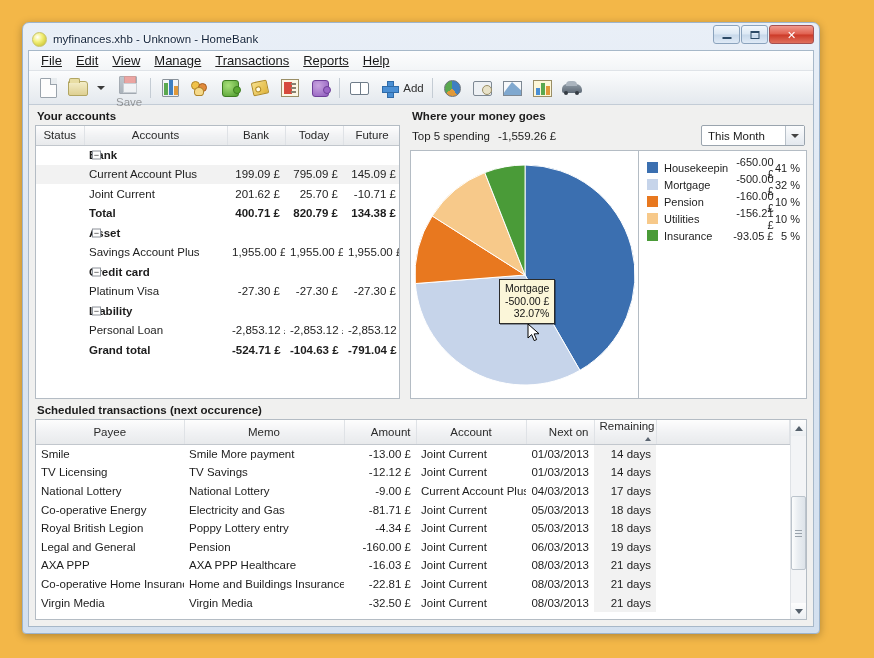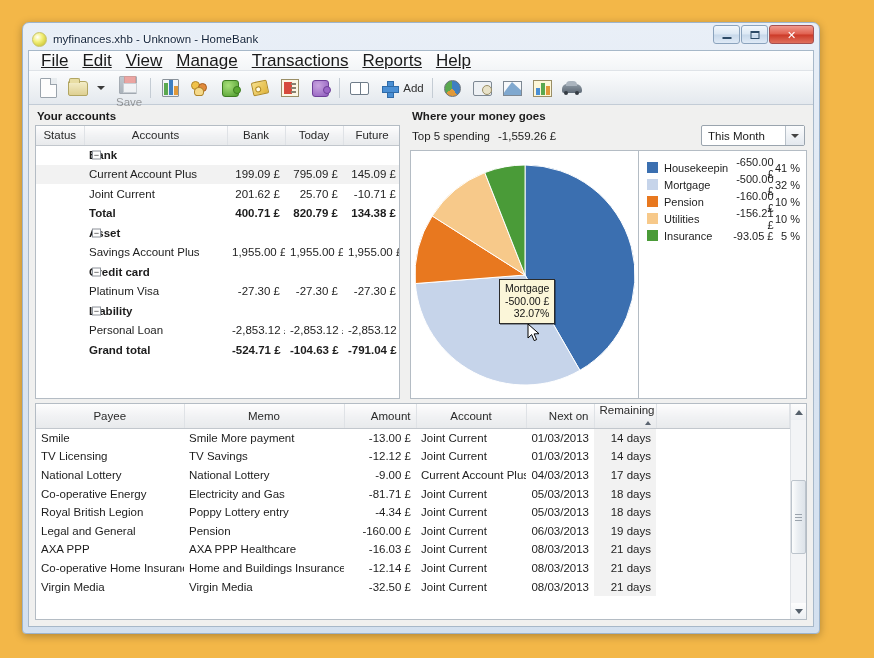--- a/index.html
+++ b/index.html
@@ -72,21 +72,21 @@
   }
 
   
   #menubar {
     height: 20px; flex: none;
     background: linear-gradient(to bottom, #fdfdfe 0%, #f3f5f7 100%);
     border-bottom: 1px solid #dfe3e8;
     display: flex; align-items: center; padding-left: 5px;
   }
   .menu-item {
-    font-size: 17px; color: #1a1a1a;
+    font-size: 13px; color: #1a1a1a;
     padding: 2px 7px; cursor: default; white-space: nowrap;
   }
   .menu-item u { text-decoration: underline; }
 
   
   #toolbar {
     height: 34px; flex: none;
     background: linear-gradient(to bottom, #fbfcfd 0%, #eef1f4 55%, #e4e9ee 100%);
     border-bottom: 1px solid #c3ccd6;
     display: flex; align-items: center; padding: 0 4px;
@@ -602,20 +602,21 @@
                 <span class="lg-name">Insurance</span>
                 <span class="lg-amt">-93.05 £</span>
                 <span class="lg-pct">5 %</span>
               </div>
             </div>
           </div>
         </div>
       </div>
 
       <div id="sched-pane">
+        <div class="pane-title">Scheduled transactions (next occurence)</div>
         <div id="sched-wrap">
           <div id="sched-inner">
             <table class="sched">
               <thead>
                 <tr>
                   <th class="s-payee">Payee</th>
                   <th class="s-memo">Memo</th>
                   <th class="s-amount">Amount</th>
                   <th class="s-account">Account</th>
                   <th class="s-next">Next on</th>
@@ -683,21 +684,21 @@
                     <td class="s-memo">AXA PPP Healthcare</td>
                     <td class="s-amount">-16.03 £</td>
                     <td class="s-account">Joint Current</td>
                     <td class="s-next">08/03/2013</td>
                     <td class="s-remaining">21 days</td>
                     <td></td>
                   </tr>
                   <tr>
                     <td class="s-payee">Co-operative Home Insurance</td>
                     <td class="s-memo">Home and Buildings Insurance</td>
-                    <td class="s-amount">-12.14 £</td>
+                    <td class="s-amount">-22.81 £</td>
                     <td class="s-account">Joint Current</td>
                     <td class="s-next">08/03/2013</td>
                     <td class="s-remaining">21 days</td>
                     <td></td>
                   </tr>
                   <tr>
                     <td class="s-payee">Virgin Media</td>
                     <td class="s-memo">Virgin Media</td>
                     <td class="s-amount">-32.50 £</td>
                     <td class="s-account">Joint Current</td>

